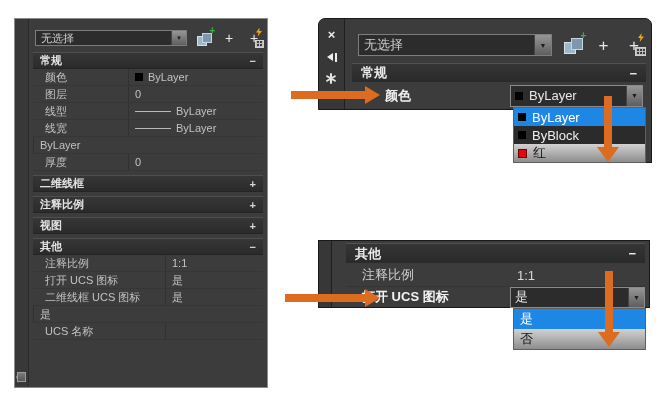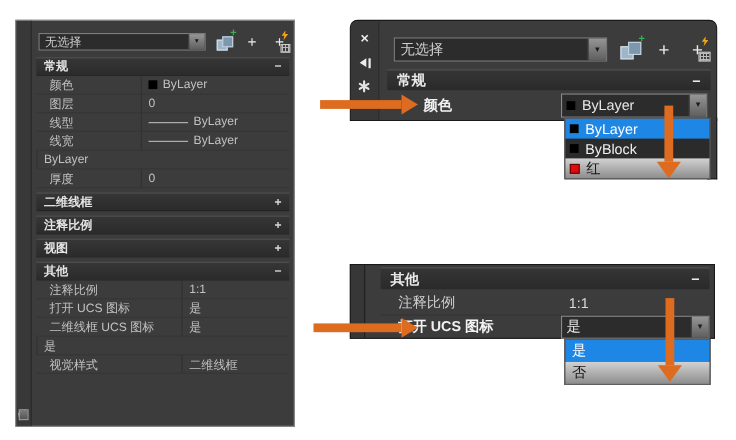--- a/index.html
+++ b/index.html
@@ -244,23 +244,23 @@
         <span class="pval">
           <span>是</span>
         </span>
       </div>
       <div class="prow wide">
         <span class="pval">
           <span>是</span>
         </span>
       </div>
       <div class="prow wide">
-        <span class="plabel">视觉样式</span>
-        <span class="pval">
-          <span>二维线框</span>
+        <span class="plabel">UCS 名称</span>
+        <span class="pval">
+          <span></span>
         </span>
       </div>
 
     </div>
   </div>
 
   <div class="panel top">
     <div class="zstrip">
       <span class="zi">×</span>
       <span class="pin">

